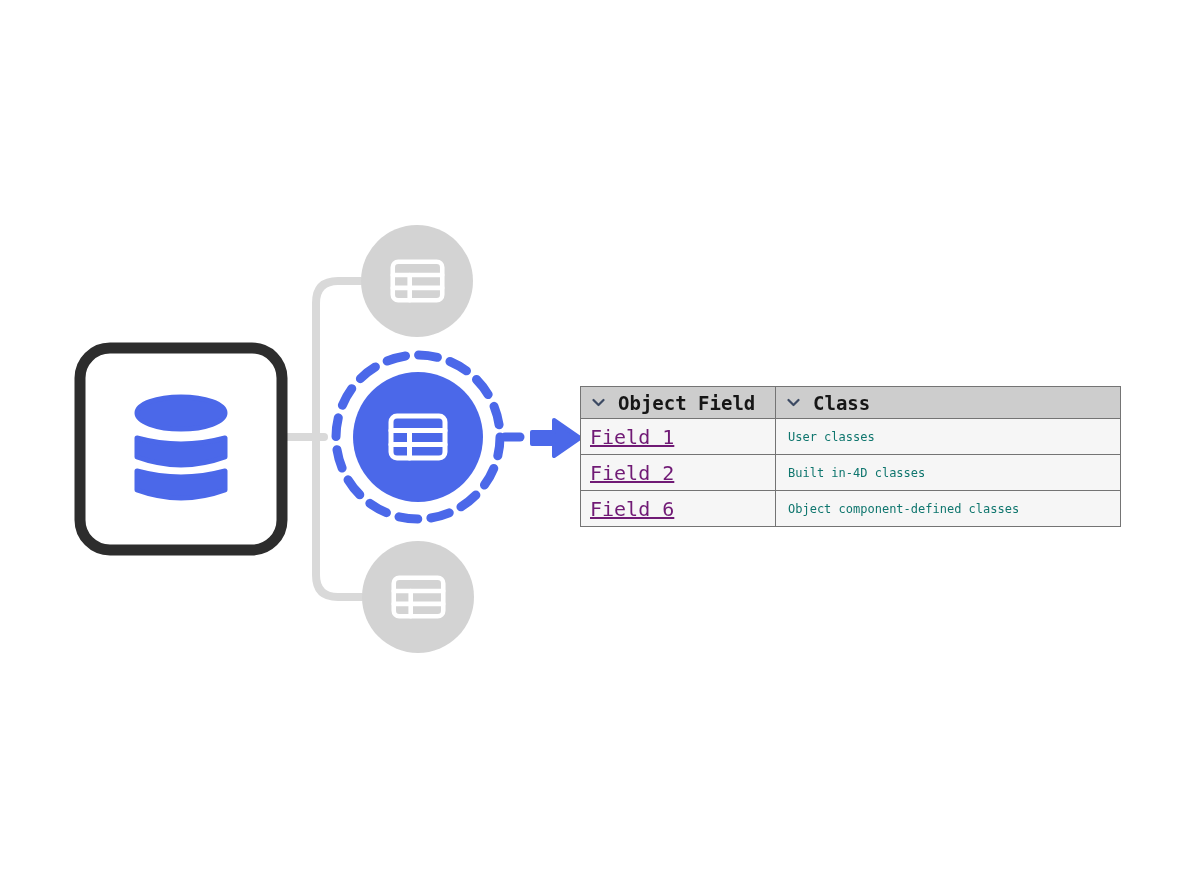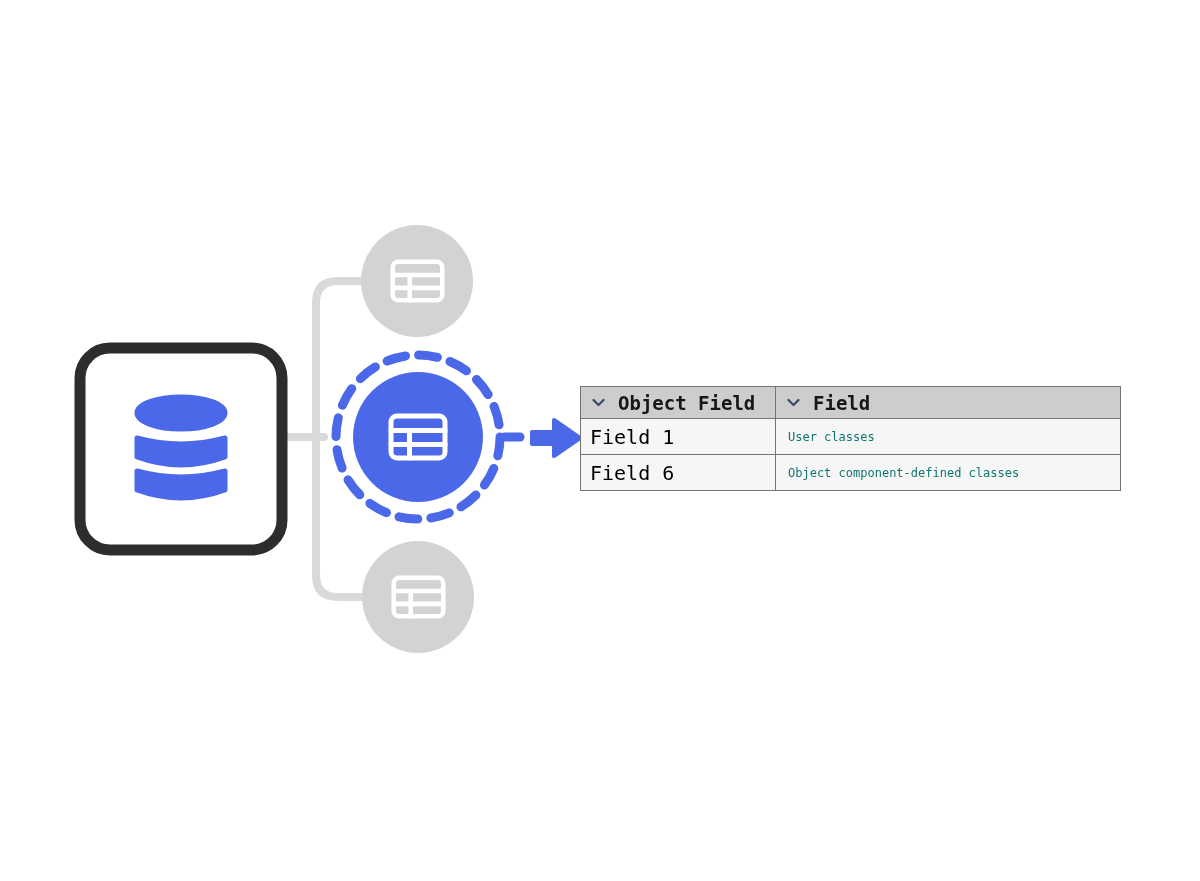--- a/index.html
+++ b/index.html
@@ -20,21 +20,21 @@
     overflow:hidden;white-space:nowrap;
   }
   .fields-table th{
     background:#cdcdcd;height:31px;
     font-size:19px;font-weight:bold;color:#161616;
     text-align:left;padding:0 0 0 11px;
   }
   .th-inner{display:flex;align-items:center;gap:13px;}
   .chev{display:inline-flex;align-items:center;}
   .fields-table td{background:#f6f6f6;height:35px;}
-  .fields-table td.c1{font-size:20px;color:#000000;padding:0 0 0 9px;}
+  .fields-table td.c1{font-size:20px;color:#701a75;padding:0 0 0 9px;text-decoration:underline;}
   .fields-table td.c2{font-size:12px;color:#0f766e;padding:0 0 0 12px;}
 </style>
 </head>
 <body>
 
 <div class="stage">
 
   <svg class="diagram" width="1200" height="881" viewBox="0 0 1200 881">
     <defs>
       <symbol id="table-icon" viewBox="0 0 60 48">
@@ -98,29 +98,33 @@
             <span>Object Field</span>
           </span>
         </th>
         <th>
           <span class="th-inner">
             <span class="chev">
               <svg width="13" height="9" viewBox="0 0 13 9">
                   <polyline points="1.5,2 6.5,7 11.5,2" fill="none" stroke="#3c4a63" stroke-width="2.2" stroke-linecap="round" stroke-linejoin="round"></polyline>
                 </svg>
             </span>
-            <span>Field</span>
+            <span>Class</span>
           </span>
         </th>
       </tr>
     </thead>
     <tbody>
       <tr>
         <td class="c1"><span>Field 1</span></td>
         <td class="c2"><span>User classes</span></td>
+      </tr>
+      <tr>
+        <td class="c1"><span>Field 2</span></td>
+        <td class="c2"><span>Built in-4D classes</span></td>
       </tr>
       <tr>
         <td class="c1"><span>Field 6</span></td>
         <td class="c2"><span>Object component-defined classes</span></td>
       </tr>
     </tbody>
   </table>
 
 </div>
 

